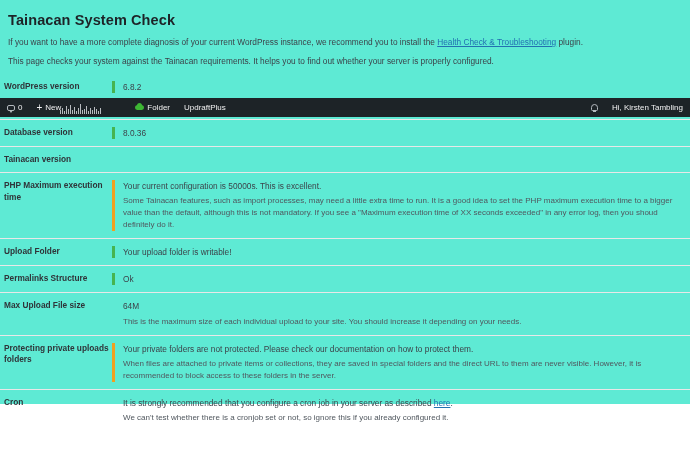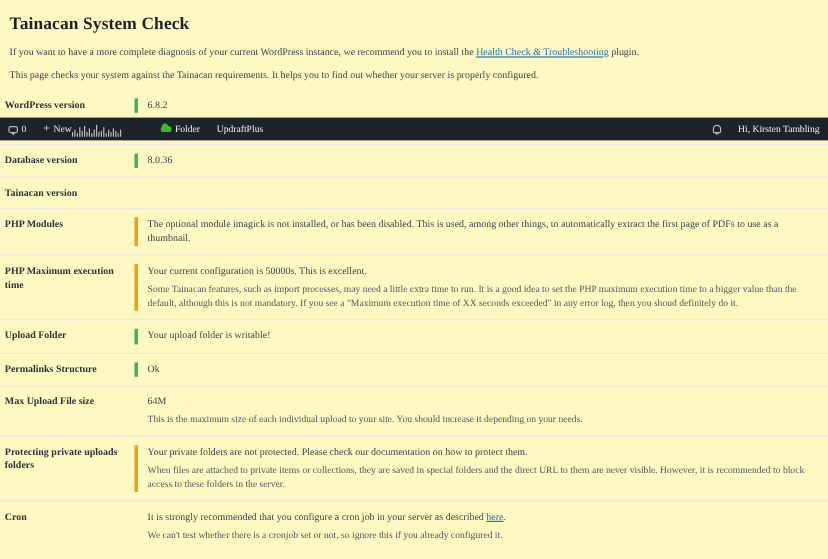--- a/index.html
+++ b/index.html
@@ -7,23 +7,22 @@
     margin: 0; padding: 0;
     width: 690px; height: 466px;
     background: #ffffff;
     font-family: "Liberation Sans", sans-serif;
     color: #3c434a;
     overflow: hidden;
   }
   .page {
     position: relative;
     width: 690px;
-    height: 466px;
-    background: #fef9c3;
-    font-family: Liberation Serif, serif;
+    height: 404px;
+    background: #5eead4;
   }
 
   
   .content-top {
     padding: 10px 8px 0 8px;
   }
   .page-title {
     font-size: 14.5px;
     font-weight: bold;
     color: #1d2327;
@@ -223,29 +222,20 @@
         <div class="row-text">
           <div class="main-text">8.0.36</div>
         </div>
       </div>
     </div>
 
     <div class="check-row">
       <div class="row-label">Tainacan version</div>
     </div>
 
-    <div class="check-row">
-      <div class="row-label">PHP Modules</div>
-      <div class="row-body">
-        <span class="bar orange"></span>
-        <div class="row-text">
-          <div class="main-text">The optional module imagick is not installed, or has been disabled. This is used, among other things, to automatically extract the first page of PDFs to use as a thumbnail.</div>
-        </div>
-      </div>
-    </div>
 
     <div class="check-row">
       <div class="row-label">PHP Maximum execution time</div>
       <div class="row-body">
         <span class="bar orange"></span>
         <div class="row-text">
           <div class="main-text">Your current configuration is 50000s. This is excellent.</div>
           <div class="sub-text">Some Tainacan features, such as import processes, may need a little extra time to run. It is a good idea to set the PHP maximum execution time to a bigger value than the default, although this is not mandatory. If you see a "Maximum execution time of XX seconds exceeded" in any error log, then you shoud definitely do it.</div>
         </div>
       </div>

